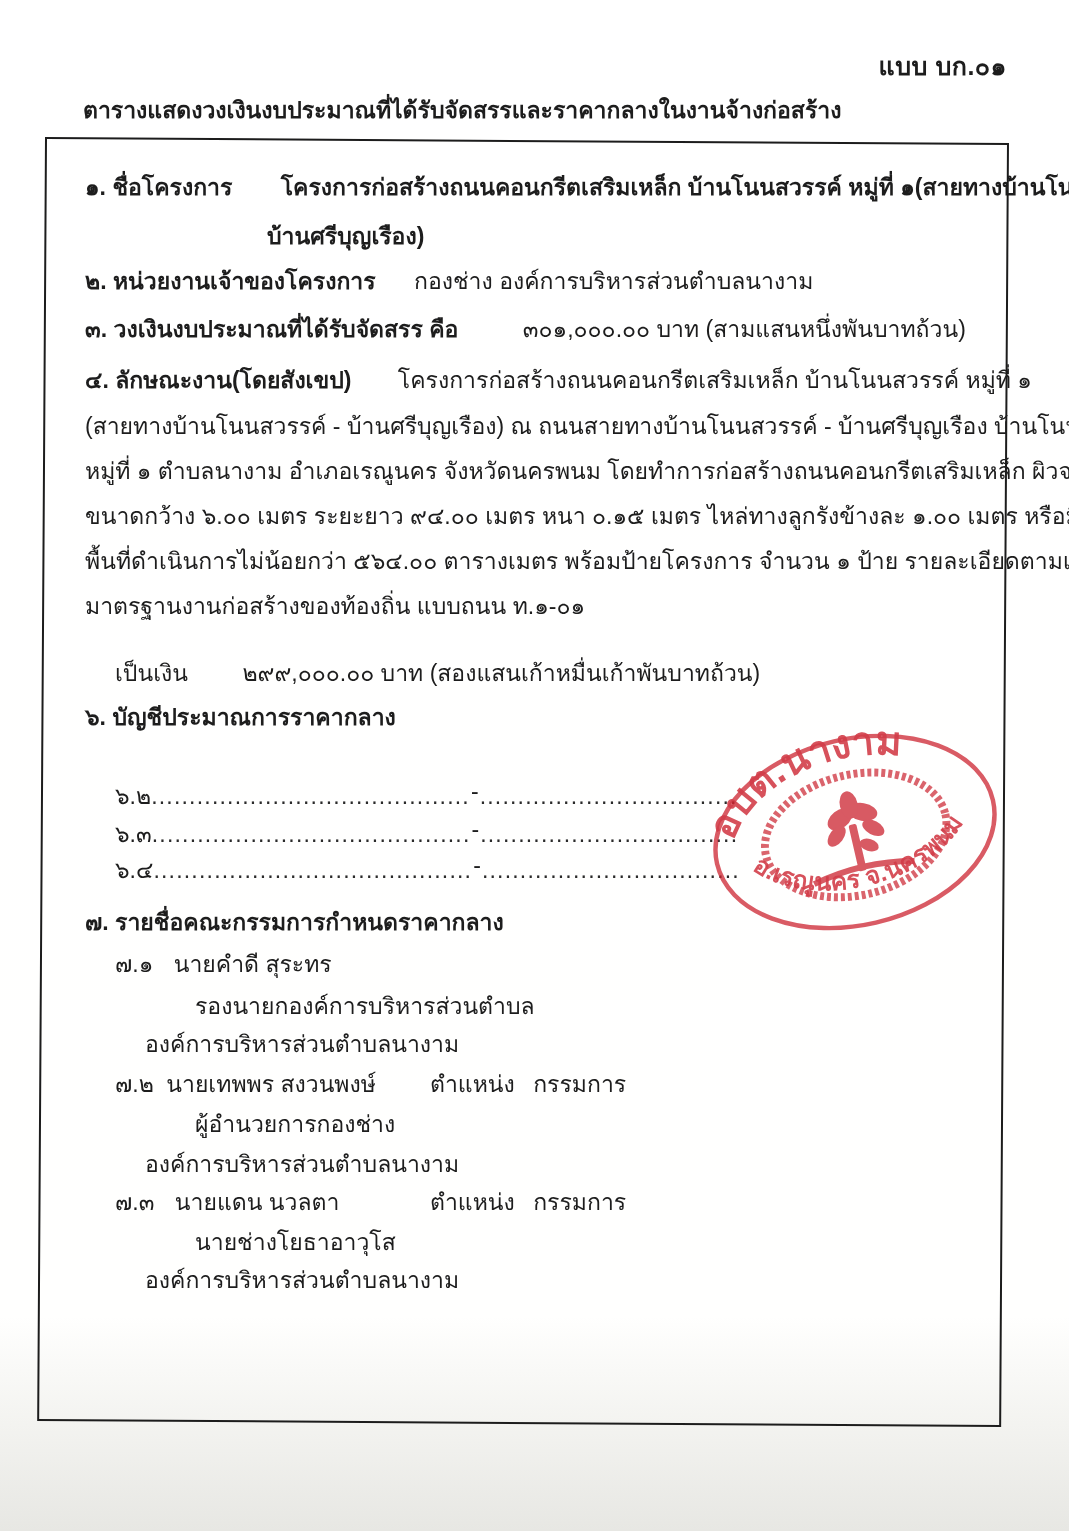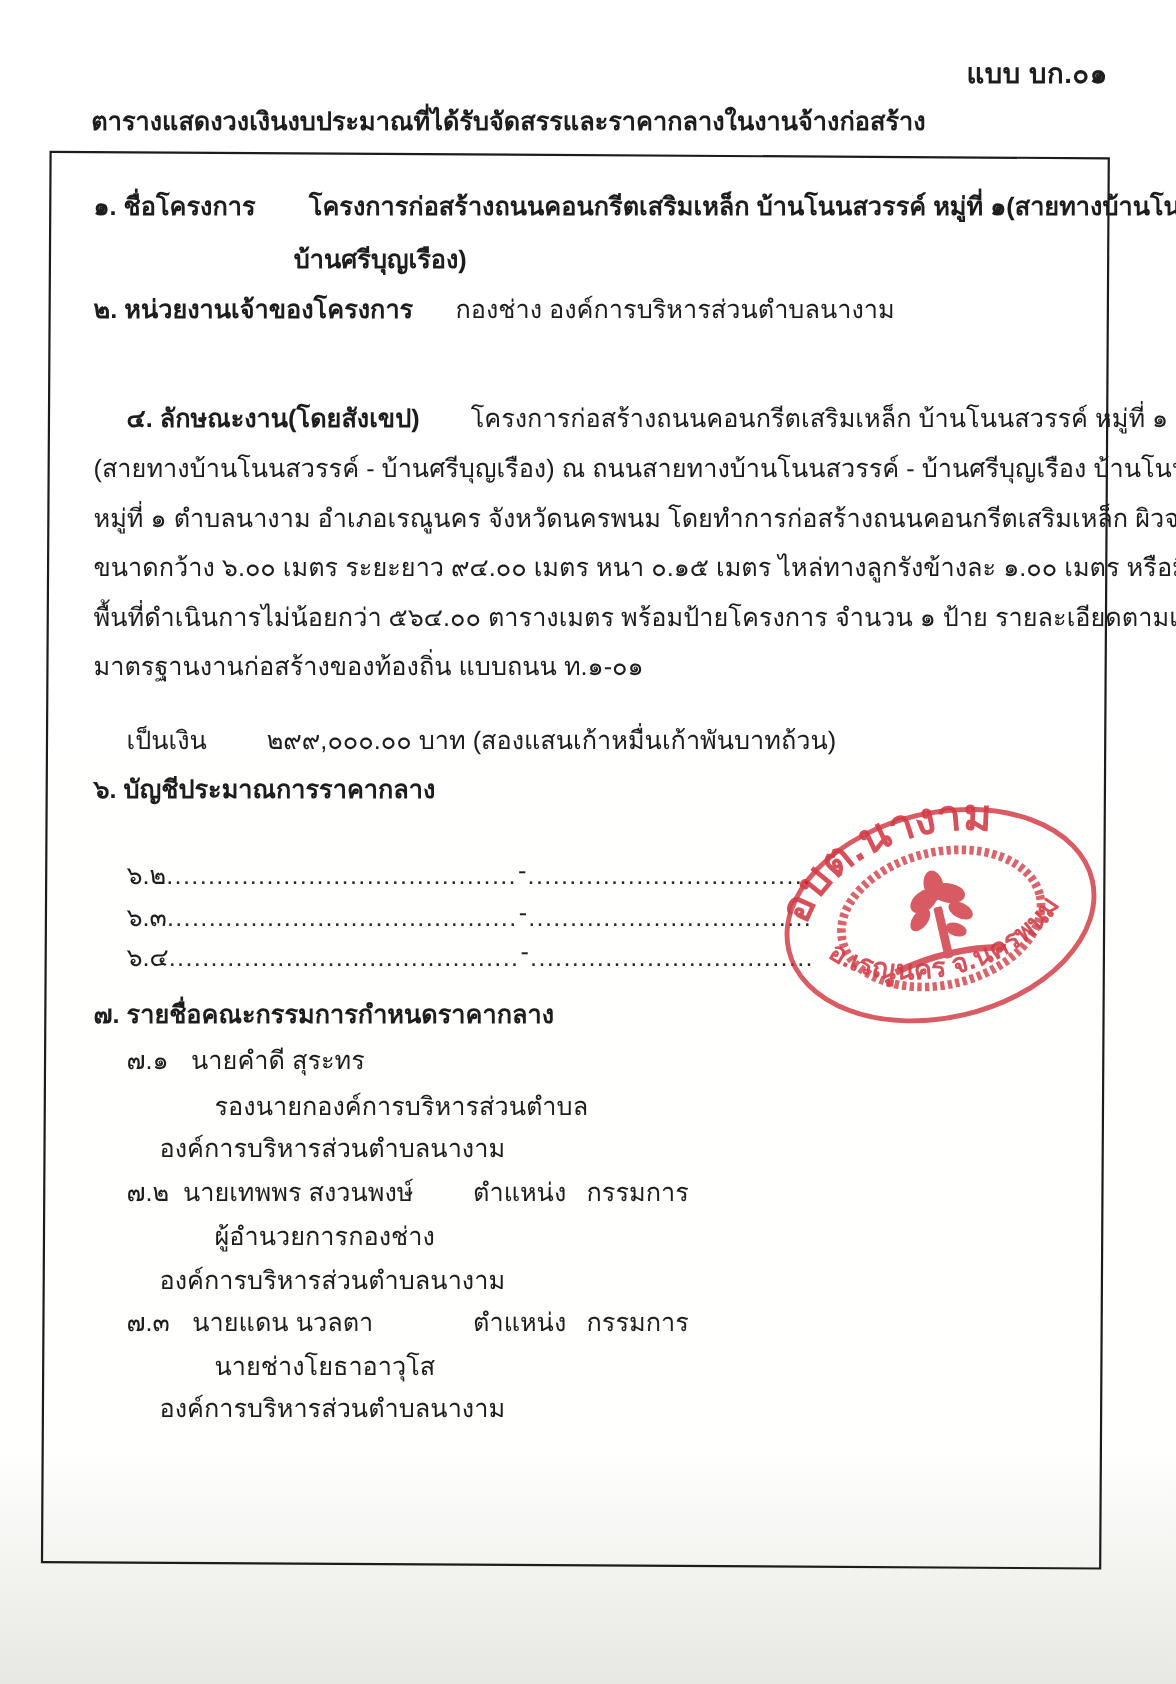--- a/index.html
+++ b/index.html
@@ -52,22 +52,26 @@
       <span class="b">๑. ชื่อโครงการ</span>
       <span class="b" style="margin-left:42px;">โครงการก่อสร้างถนนคอนกรีตเสริมเหล็ก  บ้านโนนสวรรค์  หมู่ที่  ๑(สายทางบ้านโนนสวรรค์ -</span>
     </div>
     <div class="abs b" style="top:82px;left:222px;">บ้านศรีบุญเรือง)</div>
 
     <div class="abs" style="top:127px;left:40px;">
       <span class="b">๒. หน่วยงานเจ้าของโครงการ</span>
       <span style="margin-left:32px;">กองช่าง  องค์การบริหารส่วนตำบลนางาม</span>
     </div>
 
+    <div class="abs" style="top:175px;left:40px;">
+      <span class="b">๓. วงเงินงบประมาณที่ได้รับจัดสรร  คือ</span>
+      <span style="margin-left:58px;">๓๐๑,๐๐๐.๐๐  บาท  (สามแสนหนึ่งพันบาทถ้วน)</span>
+    </div>
 
-    <div class="abs" style="top:226px;left:40px;margin-left:30px;">
+    <div class="abs" style="top:226px;left:40px;">
       <span class="b">๔. ลักษณะงาน(โดยสังเขป)</span>
       <span style="margin-left:40px;">โครงการก่อสร้างถนนคอนกรีตเสริมเหล็ก  บ้านโนนสวรรค์  หมู่ที่  ๑</span>
     </div>
     <div class="abs" style="top:272px;left:40px;">
       <div class="para-line">(สายทางบ้านโนนสวรรค์ - บ้านศรีบุญเรือง)  ณ ถนนสายทางบ้านโนนสวรรค์ - บ้านศรีบุญเรือง  บ้านโนนสวรรค์</div>
       <div class="para-line">หมู่ที่ ๑  ตำบลนางาม  อำเภอเรณูนคร  จังหวัดนครพนม  โดยทำการก่อสร้างถนนคอนกรีตเสริมเหล็ก  ผิวจราจร</div>
       <div class="para-line">ขนาดกว้าง ๖.๐๐ เมตร  ระยะยาว ๙๔.๐๐ เมตร  หนา ๐.๑๕ เมตร  ไหล่ทางลูกรังข้างละ ๑.๐๐ เมตร  หรือมี</div>
       <div class="para-line">พื้นที่ดำเนินการไม่น้อยกว่า ๕๖๔.๐๐  ตารางเมตร  พร้อมป้ายโครงการ  จำนวน ๑  ป้าย  รายละเอียดตามแบบ</div>
       <div class="para-line">มาตรฐานงานก่อสร้างของท้องถิ่น  แบบถนน  ท.๑-๐๑</div>
     </div>

